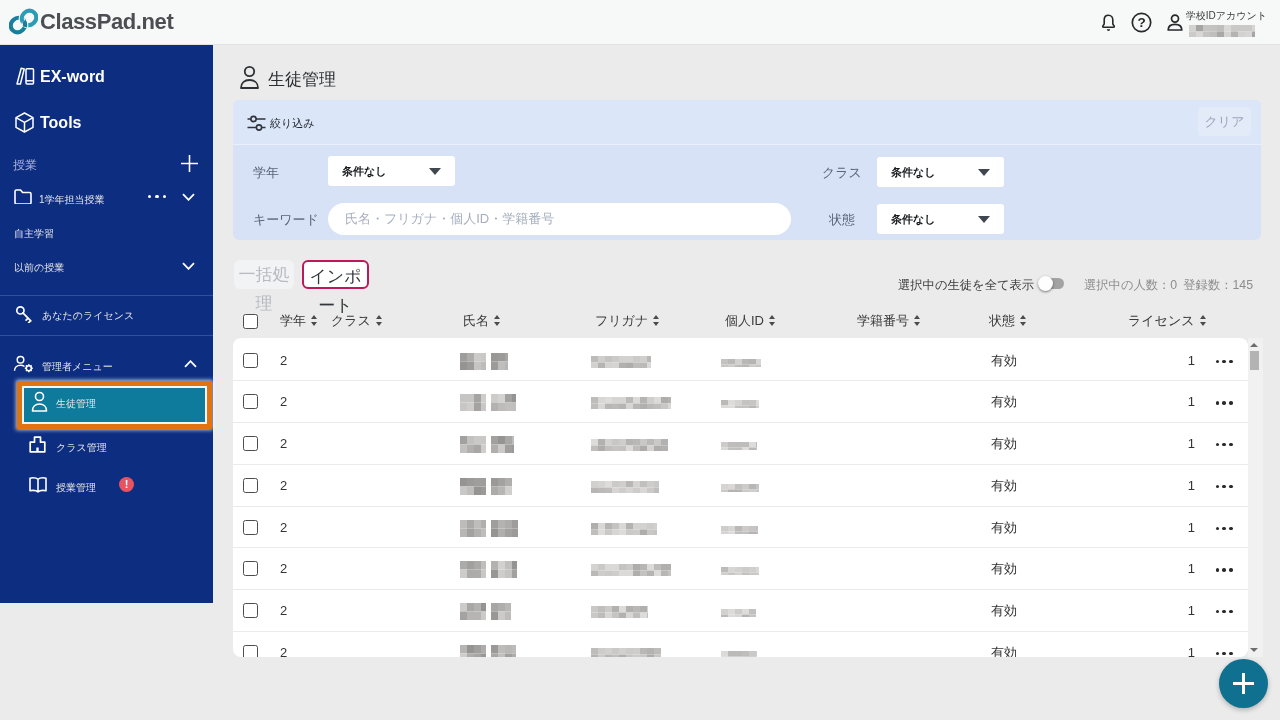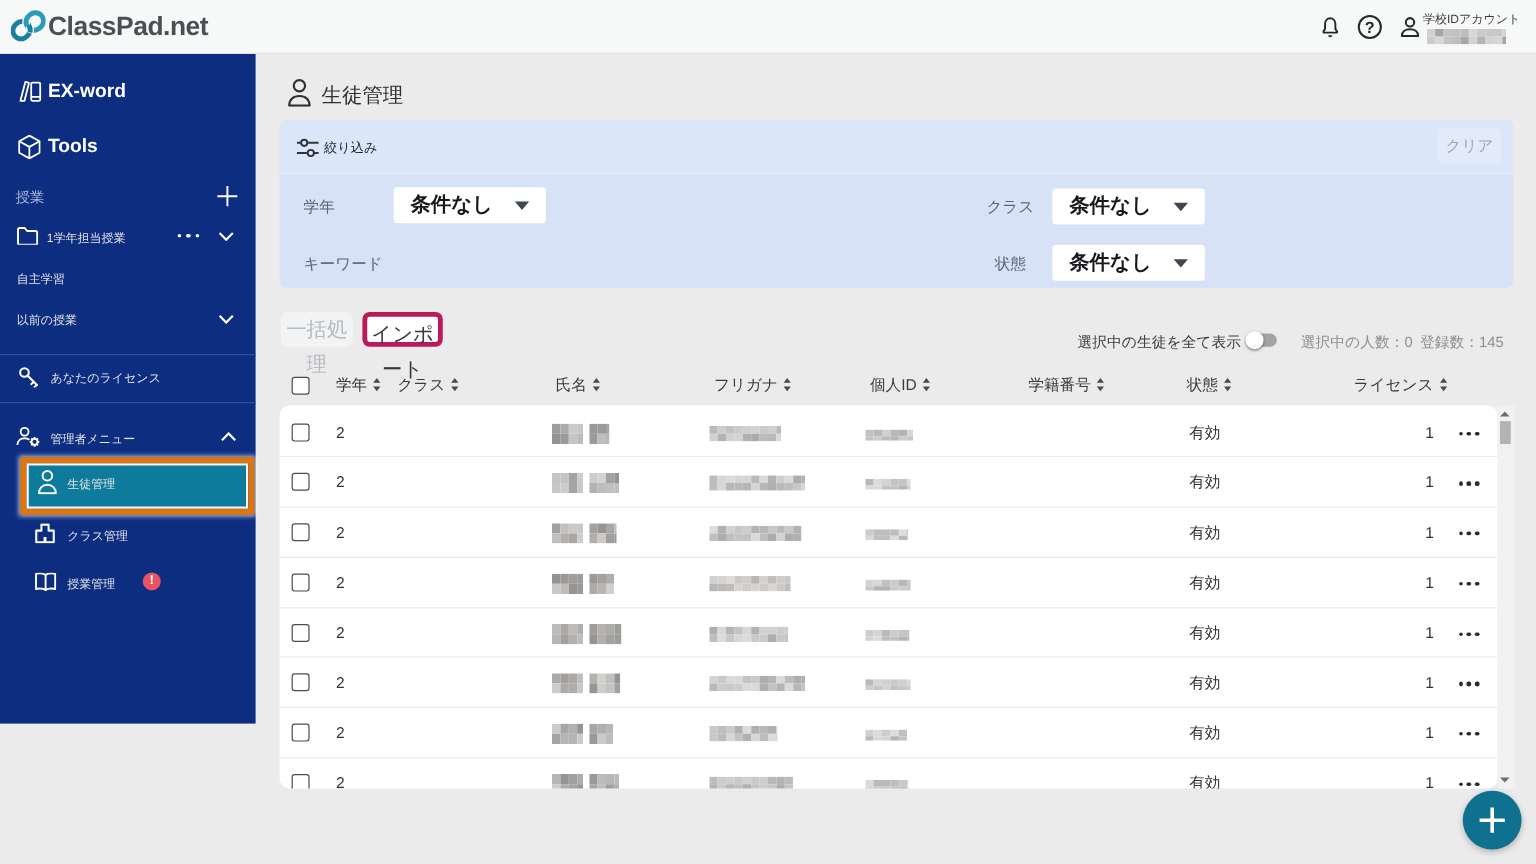--- a/index.html
+++ b/index.html
@@ -12,21 +12,21 @@
 #sb{position:absolute;left:0;top:45px;width:213px;height:558px;background:#0d2d80;color:#fff}
 .sbi{position:absolute;white-space:nowrap}
 .sbt{font-size:10px;color:#e5e5e5}
 .sbb{font-size:16px;font-weight:700;color:#fff}
 .sbsm{font-size:12px;color:#a9b5d9}
 .sbdiv{position:absolute;left:0;width:213px;height:1px;background:#31509e}
 #active{position:absolute;left:17px;top:336px;width:195px;height:48px;background:#0e7b9c;border:5px solid #e0750f;box-shadow:0 0 4px 1px rgba(255,255,255,.75), inset 0 0 0 2px #f3f6fa}
 .lbl{position:absolute;font-size:13px;color:#5a6579}
 #panel{position:absolute;left:233px;top:100px;width:1028px;height:140px;border-radius:6px;background:#d7e2f6}
 #panelhead{position:absolute;left:0;top:0;width:1028px;height:45px;background:#dbe6f9;border-radius:6px 6px 0 0;border-bottom:1px solid #e9f0fc}
-.sel{position:absolute;width:127px;height:30px;background:#fff;border-radius:3px;font-size:17px;font-weight:700;color:#17191c;line-height:30px;padding-left:14px}
+.sel{position:absolute;width:127px;height:30px;background:#fff;border-radius:3px;font-size:11px;font-weight:700;color:#17191c;line-height:30px;padding-left:14px}
 .sel:after{content:"";position:absolute;right:14px;top:12px;border-left:6.5px solid transparent;border-right:6.5px solid transparent;border-top:7.5px solid #40474f}
 #kw{position:absolute;left:95px;top:103px;width:463px;height:32px;background:#fff;border-radius:16px;font-size:13px;color:#a6aebe;line-height:32px;padding-left:17px}
 #clear{position:absolute;left:965px;top:7px;width:53px;height:29px;background:#e3eaf8;border-radius:4px;font-size:13px;color:#9aa4ba;text-align:center;line-height:29px}
 .btn{position:absolute;top:260px;height:29px;border-radius:6px;font-size:17px;text-align:center;line-height:29px}
 .cb{position:absolute;width:15px;height:15px;border:1.5px solid #4d4d4d;border-radius:2.5px;background:#fff}
 .hcell{position:absolute;top:0;display:flex;align-items:center;height:100%;font-size:13px;color:#3a3a3a}
 .sort{display:inline-block;margin-left:5px;width:7px}
 .sort b{display:block;width:0;height:0;border-left:3.5px solid transparent;border-right:3.5px solid transparent}
 .sort .u{border-bottom:4px solid #4a4a4a;margin-bottom:2.5px}
 .sort .d{border-top:4px solid #4a4a4a}
@@ -168,26 +168,27 @@
 <circle cx="6.5" cy="5" r="2.6" fill="#dbe6f9"></circle>
 <circle cx="12" cy="13.5" r="2.6" fill="#dbe6f9"></circle>
 </svg>
 <div class="abs" style="left:37px;top:16px;font-size:11px;font-weight:500;color:#24292e">絞り込み</div>
 <div id="clear">クリア</div>
 <div class="lbl" style="left:20px;top:64px">学年</div>
 <div class="sel" style="left:95px;top:56px">条件なし</div>
 <div class="lbl" style="left:589px;top:64px">クラス</div>
 <div class="sel" style="left:644px;top:57px">条件なし</div>
 <div class="lbl" style="left:20px;top:111px">キーワード</div>
+<div id="kw">氏名・フリガナ・個人ID・学籍番号</div>
 <div class="lbl" style="left:596px;top:111px">状態</div>
 <div class="sel" style="left:644px;top:104px">条件なし</div>
 </div>
 
 <div class="btn" style="left:234px;width:60px;background:#f2f3f5;color:#b7bbc1">一括処理</div>
-<div class="btn" style="left:302px;width:67px;background:#fff;border:4px solid #be185d;color:#33373b">インポート</div>
+<div class="btn" style="left:302px;width:67px;background:#fff;border:2px solid #be185d;color:#33373b">インポート</div>
 <div class="abs" style="left:898px;top:277px;font-size:12.3px;color:#3c3c3c">選択中の生徒を全て表示</div>
 <div class="abs" style="left:1038px;top:276px;width:27px;height:15px">
 <div class="abs" style="left:3px;top:2px;width:23px;height:11px;border-radius:6px;background:#a3a3a3"></div>
 <div class="abs" style="left:0;top:0;width:15px;height:15px;border-radius:50%;background:#fefefe;box-shadow:0 1px 2.5px rgba(0,0,0,.5)"></div>
 </div>
 <div class="abs" style="left:1084px;top:277px;font-size:12.3px;color:#8d8d8d">選択中の人数：0</div>
 <div class="abs" style="right:27px;top:277px;font-size:12.3px;color:#8d8d8d">登録数：145</div>
 
 <div class="abs" style="left:233px;top:303px;width:1015px;height:35px">
 <span class="cb" style="left:10px;top:11px"></span>

